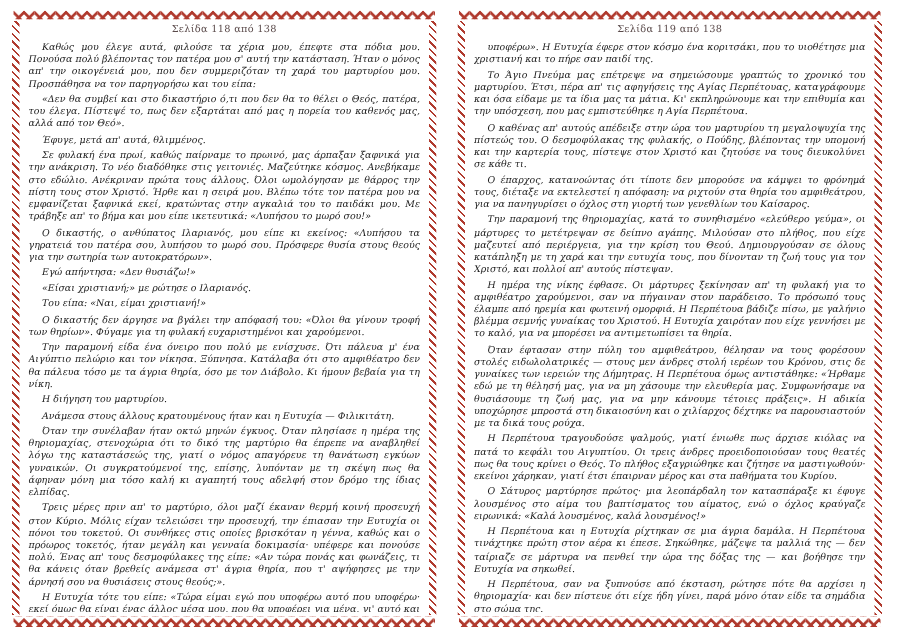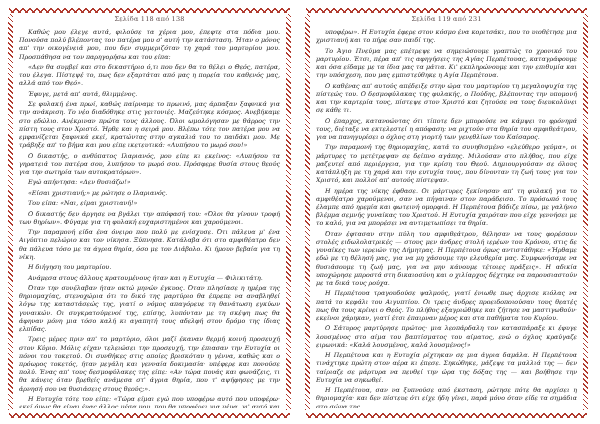--- a/index.html
+++ b/index.html
@@ -83,21 +83,21 @@
         <p class="para">Τρεις μέρες πριν απ' το μαρτύριο, όλοι μαζί έκαναν θερμή κοινή προσευχή στον Κύριο. Μόλις είχαν τελειώσει την προσευχή, την έπιασαν την Ευτυχία οι πόνοι του τοκετού. Οι συνθήκες στις οποίες βρισκόταν η γέννα, καθώς και ο πρόωρος τοκετός, ήταν μεγάλη και γενναία δοκιμασία· υπέφερε και πονούσε πολύ. Ένας απ' τους δεσμοφύλακες της είπε: «Αν τώρα πονάς και φωνάζεις, τι θα κάνεις όταν βρεθείς ανάμεσα στ' άγρια θηρία, που τ' αψήφησες με την άρνησή σου να θυσιάσεις στους θεούς;».</p>
         <p class="para">Η Ευτυχία τότε του είπε: «Τώρα είμαι εγώ που υποφέρω αυτό που υποφέρω· εκεί όμως θα είναι ένας άλλος μέσα μου, που θα υποφέρει για μένα, γι' αυτό και για χάρη του θα</p>
       </div>
     <div class="zz bottom"></div>
   </div>
 
   <div class="page">
     <div class="zz top"></div>
     <div class="side left"></div>
     <div class="side right"></div>
-    <div class="page-header">Σελίδα 119 από 231</div>
+    <div class="page-header">Σελίδα 119 από 138</div>
     <div class="page-body">
         <p class="para">υποφέρω». Η Ευτυχία έφερε στον κόσμο ένα κοριτσάκι, που το υιοθέτησε μια χριστιανή και το πήρε σαν παιδί της.</p>
         <p class="para">Το Άγιο Πνεύμα μας επέτρεψε να σημειώσουμε γραπτώς το χρονικό του μαρτυρίου. Έτσι, πέρα απ' τις αφηγήσεις της Αγίας Περπέτουας, καταγράφουμε και όσα είδαμε με τα ίδια μας τα μάτια. Κι' εκπληρώνουμε και την επιθυμία και την υπόσχεση, που μας εμπιστεύθηκε η Αγία Περπέτουα.</p>
         <p class="para">Ο καθένας απ' αυτούς απέδειξε στην ώρα του μαρτυρίου τη μεγαλοψυχία της πίστεώς του. Ο δεσμοφύλακας της φυλακής, ο Πούδης, βλέποντας την υπομονή και την καρτερία τους, πίστεψε στον Χριστό και ζητούσε να τους διευκολύνει σε κάθε τι.</p>
         <p class="para">Ο έπαρχος, κατανοώντας ότι τίποτε δεν μπορούσε να κάμψει το φρόνημά τους, διέταξε να εκτελεστεί η απόφαση: να ριχτούν στα θηρία του αμφιθεάτρου, για να πανηγυρίσει ο όχλος στη γιορτή των γενεθλίων του Καίσαρος.</p>
         <p class="para">Την παραμονή της θηριομαχίας, κατά το συνηθισμένο «ελεύθερο γεύμα», οι μάρτυρες το μετέτρεψαν σε δείπνο αγάπης. Μιλούσαν στο πλήθος, που είχε μαζευτεί από περιέργεια, για την κρίση του Θεού. Δημιουργούσαν σε όλους κατάπληξη με τη χαρά και την ευτυχία τους, που δίνονταν τη ζωή τους για τον Χριστό, και πολλοί απ' αυτούς πίστεψαν.</p>
         <p class="para">Η ημέρα της νίκης έφθασε. Οι μάρτυρες ξεκίνησαν απ' τη φυλακή για το αμφιθέατρο χαρούμενοι, σαν να πήγαιναν στον παράδεισο. Το πρόσωπό τους έλαμπε από ηρεμία και φωτεινή ομορφιά. Η Περπέτουα βάδιζε πίσω, με γαλήνιο βλέμμα σεμνής γυναίκας του Χριστού. Η Ευτυχία χαιρόταν που είχε γεννήσει με το καλό, για να μπορέσει να αντιμετωπίσει τα θηρία.</p>
         <p class="para">Όταν έφτασαν στην πύλη του αμφιθεάτρου, θέλησαν να τους φορέσουν στολές ειδωλολατρικές — στους μεν άνδρες στολή ιερέων του Κρόνου, στις δε γυναίκες των ιερειών της Δήμητρας. Η Περπέτουα όμως αντιστάθηκε: «Ήρθαμε εδώ με τη θέλησή μας, για να μη χάσουμε την ελευθερία μας. Συμφωνήσαμε να θυσιάσουμε τη ζωή μας, για να μην κάνουμε τέτοιες πράξεις». Η αδικία υποχώρησε μπροστά στη δικαιοσύνη και ο χιλίαρχος δέχτηκε να παρουσιαστούν με τα δικά τους ρούχα.</p>
         <p class="para">Η Περπέτουα τραγουδούσε ψαλμούς, γιατί ένιωθε πως άρχισε κιόλας να πατά το κεφάλι του Αιγυπτίου. Οι τρεις άνδρες προειδοποιούσαν τους θεατές πως θα τους κρίνει ο Θεός. Το πλήθος εξαγριώθηκε και ζήτησε να μαστιγωθούν· εκείνοι χάρηκαν, γιατί έτσι έπαιρναν μέρος και στα παθήματα του Κυρίου.</p>
         <p class="para">Ο Σάτυρος μαρτύρησε πρώτος· μια λεοπάρδαλη τον κατασπάραξε κι έφυγε λουσμένος στο αίμα του βαπτίσματος του αίματος, ενώ ο όχλος κραύγαζε ειρωνικά: «Καλά λουσμένος, καλά λουσμένος!»</p>

